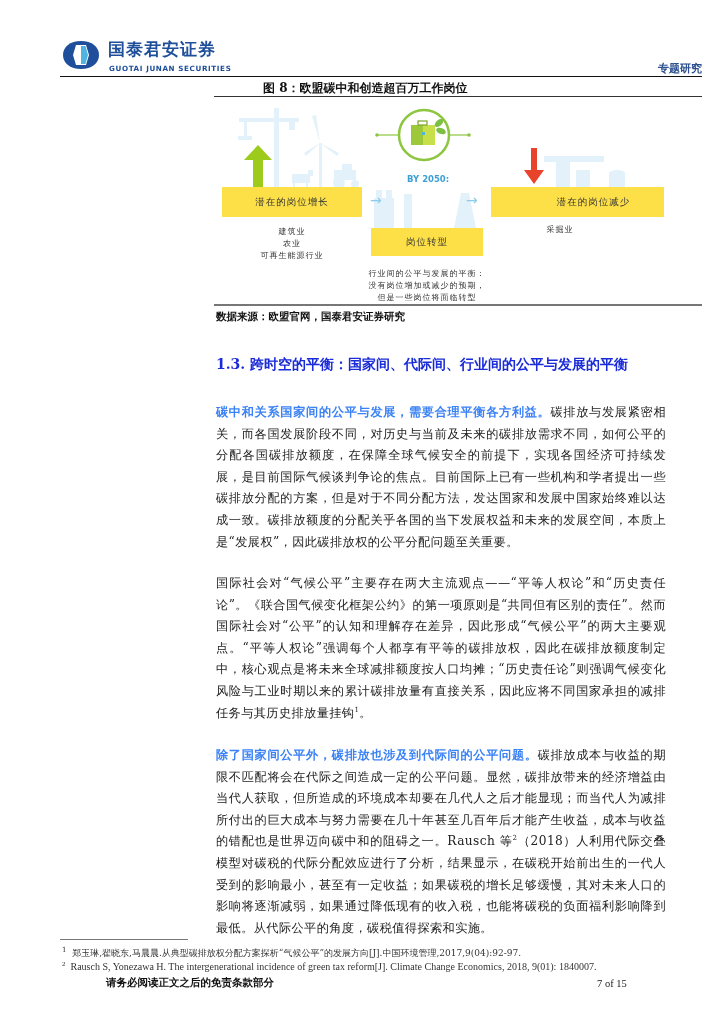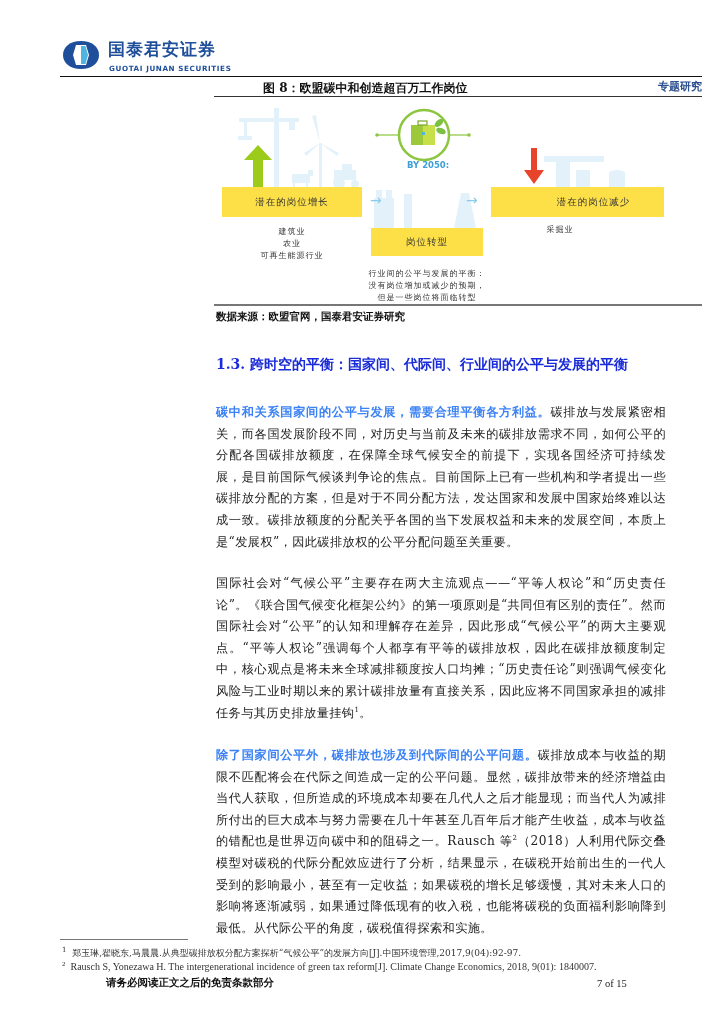--- a/index.html
+++ b/index.html
@@ -2,37 +2,37 @@
 <html><head>
 <meta charset="utf-8">
 <style>
   html, body { margin:0; padding:0; background:#ffffff; }
   body { width:724px; height:1024px; position:relative; overflow:hidden; font-family:"DejaVu Serif", serif; color:#1a1a1a; }
   .abs { position:absolute; }
   
   .logo-mark { left:62px; top:40px; width:38px; height:30px; }
   .logo-cn { left:108px; top:38px; font-family:"DejaVu Sans", sans-serif; font-weight:bold; font-size:17px; color:#1f4f9a; letter-spacing:1px; white-space:nowrap; }
   .logo-en { left:109px; top:64px; font-family:"DejaVu Sans", sans-serif; font-weight:bold; font-size:7.2px; color:#1f4f9a; letter-spacing:0.6px; white-space:nowrap; }
-  .header-tag { right:22px; top:61px; font-size:11px; font-weight:bold; color:#2b4f8f;margin-top:18px; }
+  .header-tag { right:22px; top:61px; font-size:11px; font-weight:bold; color:#2b4f8f; }
   .header-rule { left:60px; top:76px; width:642px; height:1px; background:#111; }
   .fig-title { left:216px; top:80px; font-size:12px; font-weight:bold; color:#111; white-space:nowrap;margin-left:47px; }
   .fig-rule-top { left:214px; top:96px; width:488px; height:1px; background:#333; }
   .fig-rule-bottom { left:214px; top:304px; width:488px; height:2px; background:#777; }
   .fig-source { left:216px; top:310px; font-size:10.5px; font-weight:bold; color:#111; white-space:nowrap; }
 
   
   .box { background:#fde047; font-size:9.5px; color:#333; display:flex; align-items:center; justify-content:center; letter-spacing:1px; }
   .box-grow { left:222px; top:187px; width:140px; height:30px; }
   .box-shrink { left:491px; top:187px; width:141px; height:30px;padding-left:32px; }
   .box-trans { left:371px; top:228px; width:112px; height:28px; }
   .list { font-size:8px; color:#333; text-align:center; line-height:12px; letter-spacing:1px; }
   .list-grow { left:232px; top:226px; width:120px; }
   .list-shrink { left:500px; top:224px; width:120px; }
   .list-trans { left:352px; top:268px; width:150px; }
-  .by2050 { left:407px; top:160px; font-family:"DejaVu Sans", sans-serif; font-weight:bold; font-size:8.5px; color:#3ea0d6; }
+  .by2050 { left:407px; top:174px; font-family:"DejaVu Sans", sans-serif; font-weight:bold; font-size:8.5px; color:#3ea0d6; }
   .arrow-flow { color:#8ccbe9; font-family:"DejaVu Sans", sans-serif; font-size:14px; }
 
   
   .section-title { left:216px; top:356px; font-size:14px; font-weight:bold; color:#1a2bd8; white-space:nowrap; }
   .para { left:216px; width:450px; font-size:12.2px; line-height:21.6px; text-align:justify; color:#222; letter-spacing:0.4px; }
   .para b { font-weight:bold; color:#3b82f6; }
   .p1 { top:402px; }
   .p2 { top:573px; }
   .p3 { top:745px; }
   sup { font-size:7px; line-height:0; vertical-align:super; }

